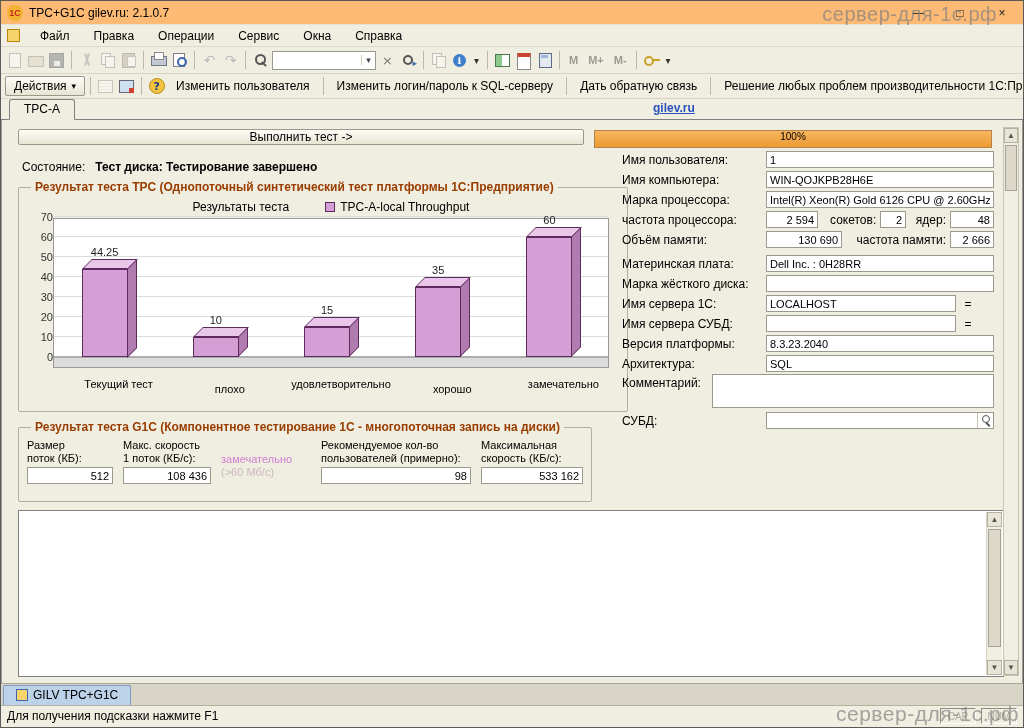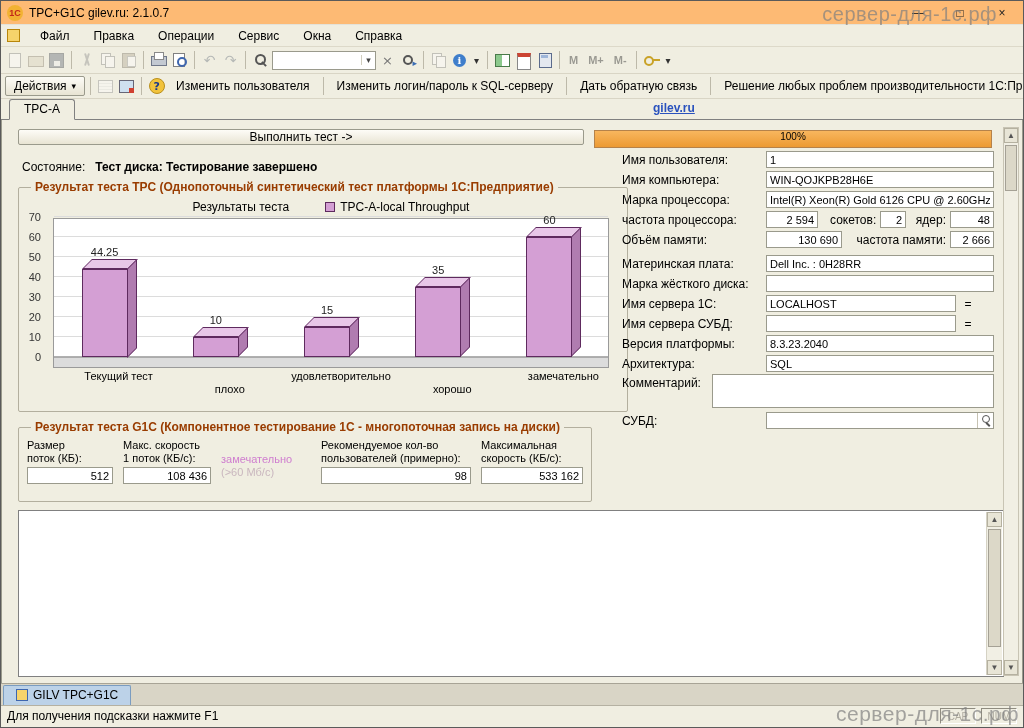--- a/index.html
+++ b/index.html
@@ -91,34 +91,34 @@
   fieldset.group{position:absolute;border:1px solid #b3af9e;border-radius:2px;padding:4px 8px}
   fieldset.group legend{color:#993c00;font-weight:bold;font-size:12px;padding:0 4px;margin-left:4px;background:transparent}
 
   
   .tpc{left:16px;top:60px;width:602px;height:232px}
   .chart-header{margin-left:26px;width:556px;display:flex;justify-content:center;gap:36px;align-items:center;height:18px;font-size:12px}
   .legend-item{display:flex;align-items:center;gap:5px;font-size:12px}
   .legend-swatch{width:10px;height:10px;background:var(--bar,#d49fd4);border:1px solid var(--barb,#5e2a5e)}
   .chart-row{display:flex;align-items:flex-end;margin-top:2px}
   .yaxis{position:relative;width:26px;height:150px;flex:none}
-  .ylabel{position:absolute;right:12px;font-size:11px;color:#333;line-height:11px}
+  .ylabel{position:absolute;right:0;font-size:11px;color:#333;line-height:11px}
   .plot{position:relative;width:556px;height:150px;background:#fff;border:1px solid #9a9a9a}
   .gridline{position:absolute;left:0;right:0;height:1px;background:#dcdcdc}
   .gridline.zero{background:#b0b0b0}
   .floor{position:absolute;left:0;right:0;bottom:0;height:10px;background:#dcdcdc;border-top:1px solid #ababab}
   .bar3d{position:absolute;bottom:10px}
   .face{position:absolute;border:1px solid var(--barb,#5e2a5e)}
   .face.front{left:0;top:0;width:100%;height:100%;background:var(--bar,#d49fd4)}
   .face.side{left:100%;top:0;width:10px;height:100%;background:#b07cb0;transform:skewY(-45deg);transform-origin:0 0;margin-left:-1px}
   .face.top{left:0;top:-10px;width:100%;height:10px;background:#e8c7e8;transform:skewX(-45deg);transform-origin:0 100%}
   .barval{position:absolute;bottom:calc(100% + 11px);width:140%;left:-20%;text-align:center;font-size:11px;color:#222}
   .cats{margin-left:36px;width:556px;display:flex;height:32px;font-size:11px}
   .cat{flex:1;text-align:center}
-  .cat.high{margin-top:2px}
+  .cat.high{margin-top:10px}
   .cat.low{margin-top:15px}
 
   
   .g1c{left:16px;top:300px;width:562px;height:82px}
   .g1c-row{display:flex;gap:10px;margin-top:1px}
   .g1c-field{display:flex;flex-direction:column}
   .g1c-label{font-size:11px;white-space:pre-line;height:28px;line-height:13px}
   .g1c-field input{height:17px;border:1px solid #9a9a8c;background:#fff;font-size:11px;font-family:inherit;text-align:right;padding:0 3px}
   .f1{width:86px}.f2{width:88px}.f3{width:150px}.f4{width:102px}
   .g1c-note{width:90px;font-size:11px;margin-top:14px;line-height:13px}

